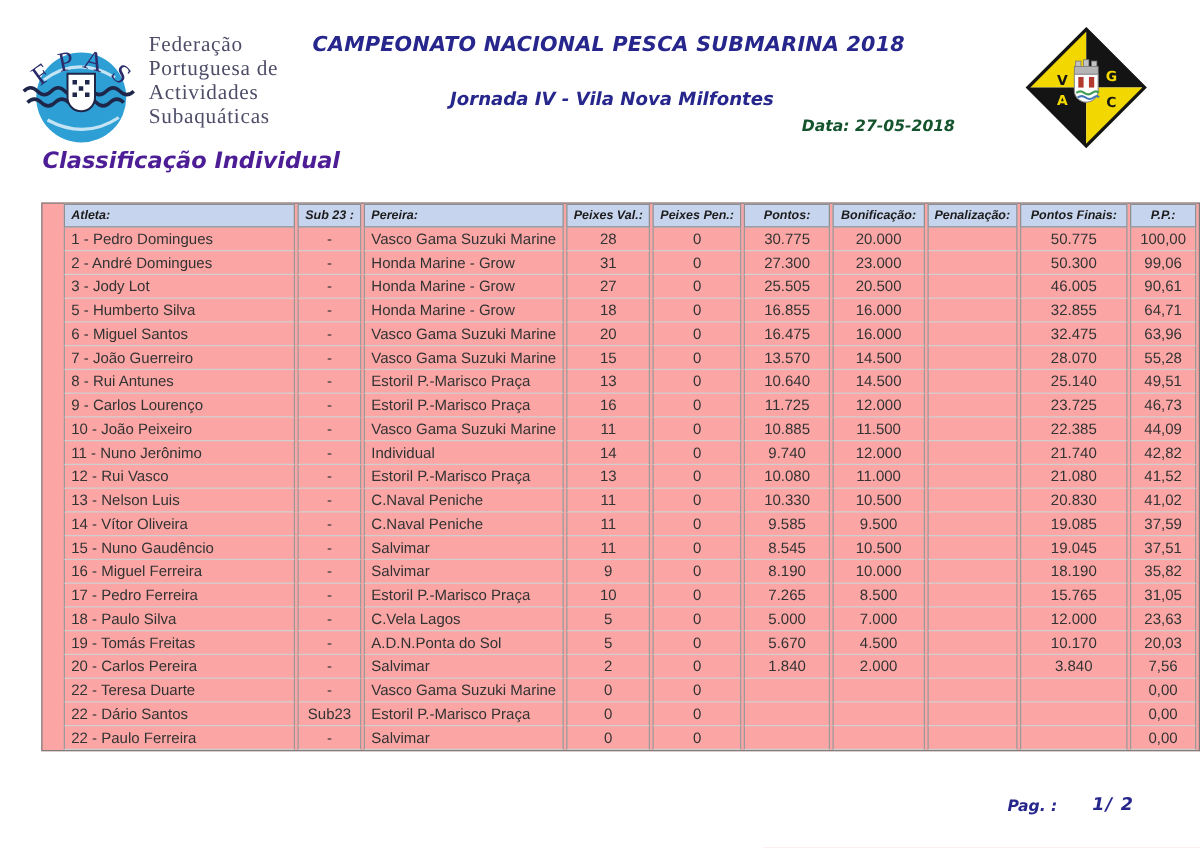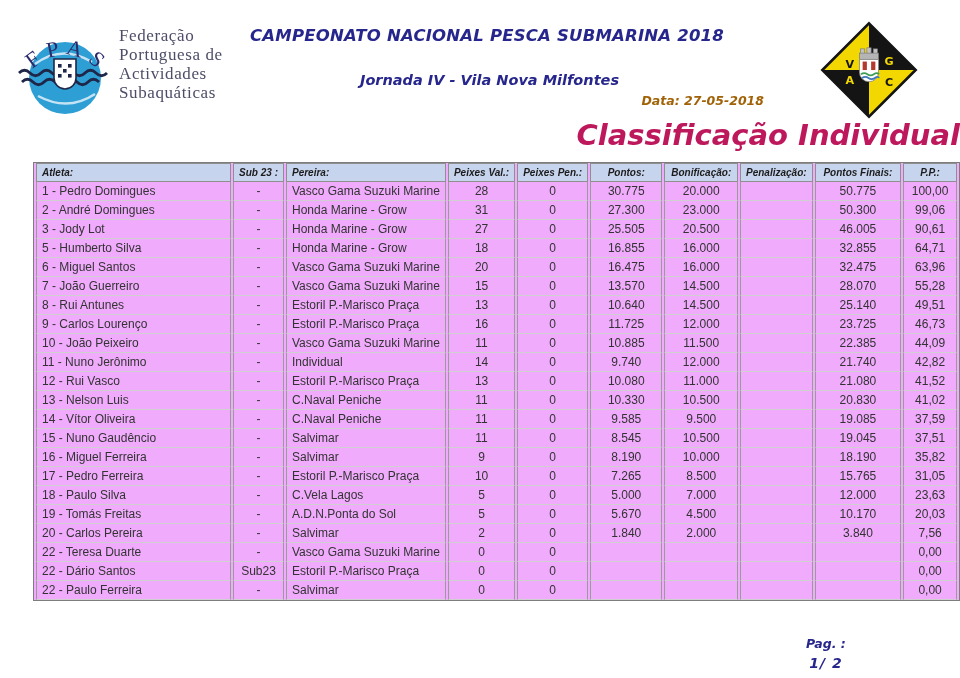--- a/index.html
+++ b/index.html
@@ -19,54 +19,53 @@
     color:#26268c;font-weight:bold;font-style:italic;font-size:16.5px;
     font-family:"DejaVu Sans",sans-serif;letter-spacing:0.2px;white-space:nowrap;
   }
   .event-line{
     position:absolute;left:360px;top:72px;width:410px;
     color:#26268c;font-weight:bold;font-style:italic;font-size:14.5px;
     font-family:"DejaVu Sans",sans-serif;white-space:nowrap;
   }
   .date-line{
     position:absolute;left:540px;top:93px;width:224px;text-align:right;
-    color:#a16207;font-weight:bold;font-style:italic;font-size:12.5px;
+    color:#14532d;font-weight:bold;font-style:italic;font-size:12.5px;
     font-family:"DejaVu Sans",sans-serif;
   }
   .vgac-logo{position:absolute;left:816px;top:16px;width:106px;height:106px;}
   .section-title{
     position:absolute;left:0;top:118px;width:100%;box-sizing:border-box;padding-left:34px;
-    text-align:right;color:#be185d;font-weight:bold;font-style:italic;font-size:29px;
+    text-align:left;color:#4c1d95;font-weight:bold;font-style:italic;font-size:18px;
     font-family:"DejaVu Sans",sans-serif;
   }
   
   .results{
     position:absolute;left:33px;top:162px;
     border-collapse:separate;border-spacing:2px 0;
-    border:1px solid #7d7d7d;background:#f0abfc;
-    table-layout:fixed;font-size:12px;color:#333333;
+    border:1px solid #7d7d7d;background:#fca5a5;
+    table-layout:fixed;font-size:12px;color:#333333;padding-left:15px;
   }
   .results th{
     background:#c7d4ed;border:1px solid #8f8f8f;
     font-size:10px;font-style:italic;font-weight:bold;color:#1c1c1c;
     height:15px;padding:1px 5px;white-space:nowrap;overflow:hidden;
   }
   .results td{
     border-left:1px solid #9a9a9a;border-right:1px solid #9a9a9a;
     border-bottom:1px solid #cfcfcf;
     height:18px;padding:0 5px;white-space:nowrap;overflow:hidden;
   }
   .ta-l{text-align:left;}
   .ta-c{text-align:center;}
   
   .footer{
-    position:absolute;top:636px;left:806px;display:flex;align-items:center;gap:4px;
+    position:absolute;top:636px;left:806px;display:flex;align-items:flex-end;gap:28px;
     color:#26268c;font-weight:bold;font-style:italic;
     font-family:"DejaVu Sans",sans-serif;
-    flex-direction:column;
   }
   .footer .pg-label{font-size:12.5px;}
   .footer .pg-value{font-size:14px;letter-spacing:1px;}
 </style>
 </head>
 <body>
 
 <div class="page">
 
   <svg class="fpas-logo" viewBox="0 0 110 110" aria-hidden="true">

